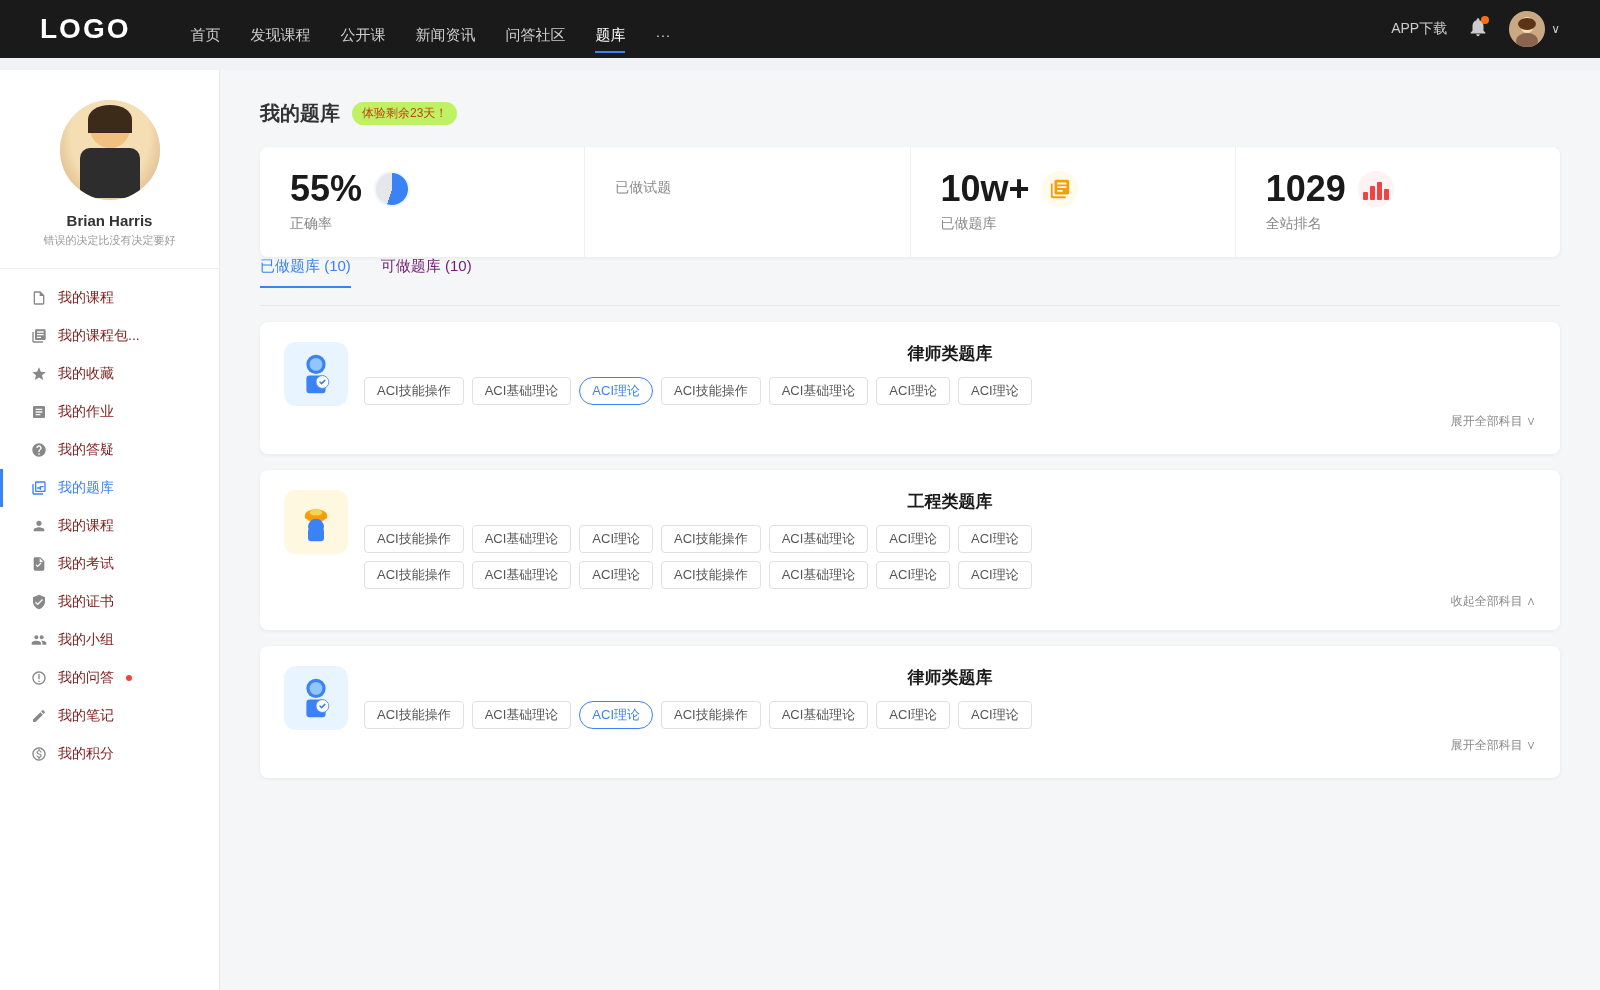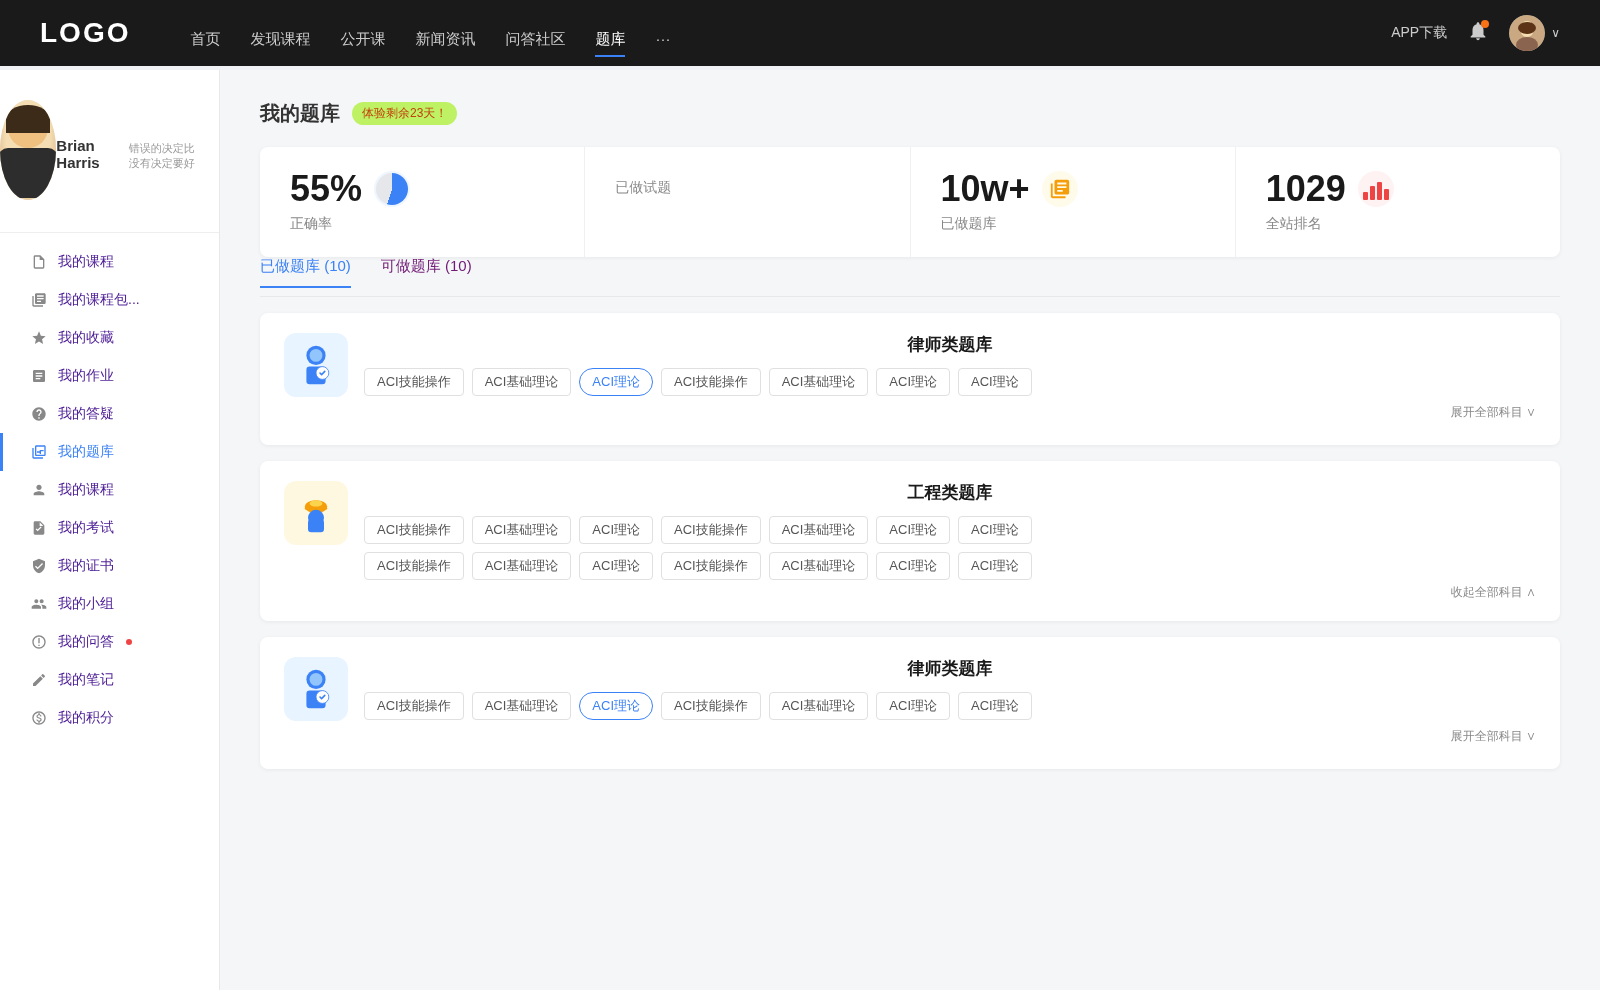--- a/index.html
+++ b/index.html
@@ -1,21 +1,21 @@
 <!DOCTYPE html>
 <html><head>
   <meta charset="utf-8">
   <style>
     * { box-sizing: border-box; margin: 0; padding: 0; }
     body { font-family: -apple-system, BlinkMacSystemFont, 'PingFang SC', 'Microsoft YaHei', sans-serif; background: #f0f2f5; color: #333; }
 
     
     .navbar {
       background: #1a1a1a;
-      height: 66px;
+      height: 58px;
       display: flex;
       align-items: center;
       padding: 0 40px;
       position: fixed;
       top: 0; left: 0; right: 0;
       z-index: 100;
     }
     .navbar-logo {
       font-size: 28px;
       font-weight: 900;
@@ -97,21 +97,21 @@
     .sidebar {
       width: 220px;
       background: #fff;
       min-height: calc(100vh - 70px);
       padding: 30px 0 20px 0;
       flex-shrink: 0;
       border-right: 1px solid #e8e8e8;
     }
     .profile-section {
       display: flex;
-      flex-direction: row;
+      flex-direction: column;
       align-items: center;
       padding-bottom: 20px;
       border-bottom: 1px solid #eee;
       margin-bottom: 10px;
     }
     .profile-avatar {
       width: 100px; height: 100px;
       border-radius: 50%;
       background: #e8e8e8;
       overflow: hidden;
@@ -131,21 +131,21 @@
     }
     .sidebar-menu {
       list-style: none;
     }
     .sidebar-menu li {
       display: flex;
       align-items: center;
       gap: 10px;
       padding: 10px 30px;
       font-size: 14px;
-      color: #4c1d95;
+      color: #7f1d1d;
       cursor: pointer;
       position: relative;
     }
     .sidebar-menu li.active {
       color: #3b82f6;
       font-weight: 500;
     }
     .sidebar-menu li.active::before {
       content: '';
       position: absolute;
@@ -236,21 +236,21 @@
       color: #888;
       margin-top: 8px;
     }
 
     
     .tabs-row {
       display: flex;
       gap: 30px;
       margin-bottom: 16px;
       border-bottom: 1px solid #e8e8e8;
-      padding-bottom: 8px;
+      padding-bottom: 17px;
     }
     .tab-item {
       font-size: 15px;
       color: #701a75;
       cursor: pointer;
       padding-bottom: 10px;
       border-bottom: 2px solid transparent;
     }
     .tab-item.active {
       color: #3b82f6;

